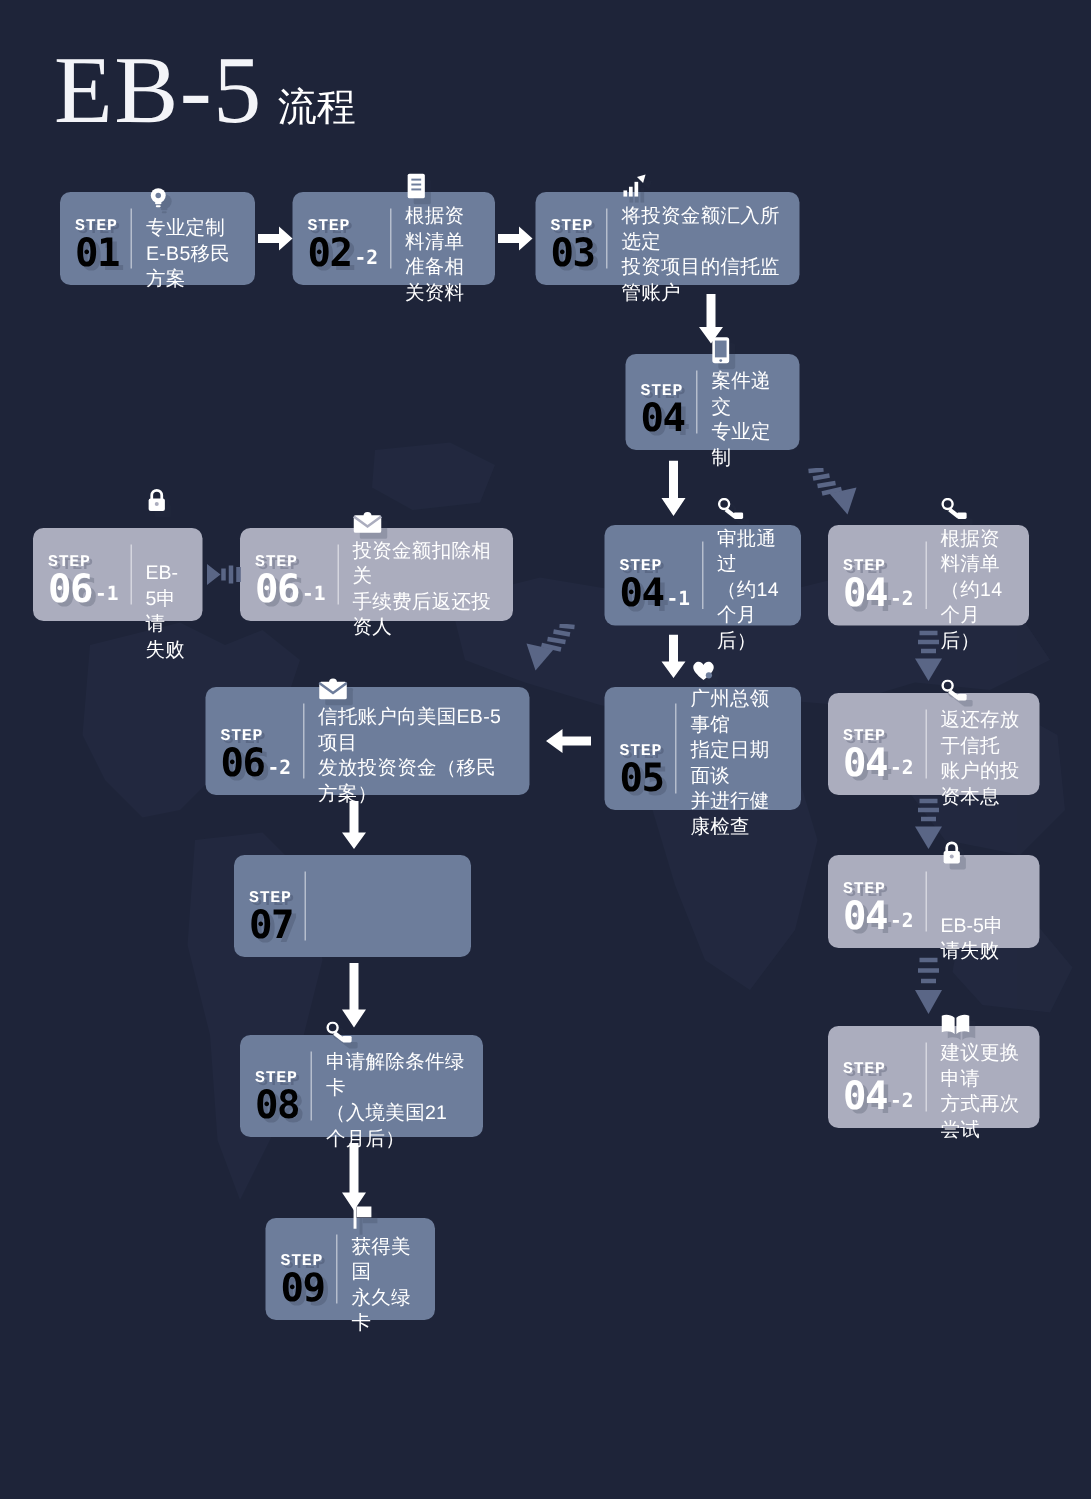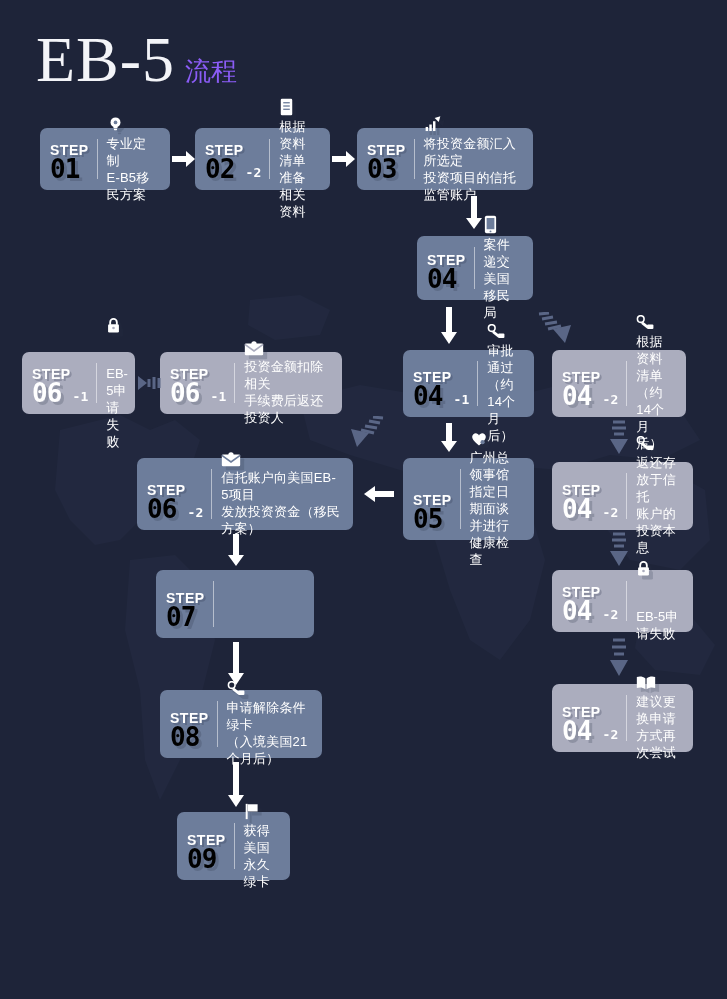--- a/index.html
+++ b/index.html
@@ -29,21 +29,21 @@
     display: flex; align-items: flex-end; gap: 10px;
   }
   #title .eb5 {
     font-family: "Liberation Serif", "DejaVu Serif", serif;
     font-size: 64px; line-height: 64px;
     color: #f3f4f8; letter-spacing: 1px;
     font-weight: 400;
   }
   #title .sub {
     font-size: 26px; line-height: 34px;
-    color: #8b5cf6; font-weight: 400;
+    color: #ffffff; font-weight: 400;
     padding-bottom: 4px;
   }
 
   
   .step {
     position: absolute;
     display: flex; align-items: stretch;
     border-radius: 7px;
     padding: 8px 12px 8px 10px;
     color: #ffffff;
@@ -60,22 +60,22 @@
     padding-right: 9px; margin-right: 9px;
     position: relative;
     flex: 0 0 auto;
   }
   .badge:after {
     content: ""; position: absolute; right: 0; top: 3px; bottom: 3px;
     width: 1px; background: rgba(255,255,255,.5);
   }
   .badge .stack { display: flex; flex-direction: column; line-height: 1; }
   .badge .word {
-    font-family: Liberation Sans, sans-serif;
-    font-size: 14px; letter-spacing: .5px; font-weight: 700;
+    font-family: Liberation Mono, monospace;
+    font-size: 11px; letter-spacing: .5px; font-weight: 700;
     color: #fff; margin-bottom: 1px;
     text-shadow: 2px 2px 0 rgba(40,48,70,.25);
     margin-top: 13px;
   }
   .badge .num {
     font-family: "DejaVu Sans Mono", monospace;
     font-size: 26px; font-weight: 700; letter-spacing: -1px;
     color: #000000; line-height: .92;
     text-shadow: 3px 3px 0 rgba(40,48,70,.22);
   }
@@ -193,21 +193,21 @@
     </div>
     <div class="body">
       <span class="icon">
         <svg width="13" height="19" viewBox="0 0 15 22" fill="#fff">
           <rect x="1" y="1" width="13" height="20" rx="2"></rect>
           <rect x="3" y="3.5" width="9" height="13" fill="#6d7d9b"></rect>
           <circle cx="7.5" cy="19" r="1.1" fill="#6d7d9b"></circle>
         </svg>
       </span>
       <span class="txt">案件递交
-美国移民局</span>
+专业定制</span>
     </div>
   </div>
 
   <div class="step blue" style="left:403px; top:350px; width:131px; height:67px;">
     <div class="badge">
       <div class="stack">
         <span class="word">STEP</span>
         <span class="num">04</span>
       </div>
       <span class="suffix">-1</span>

